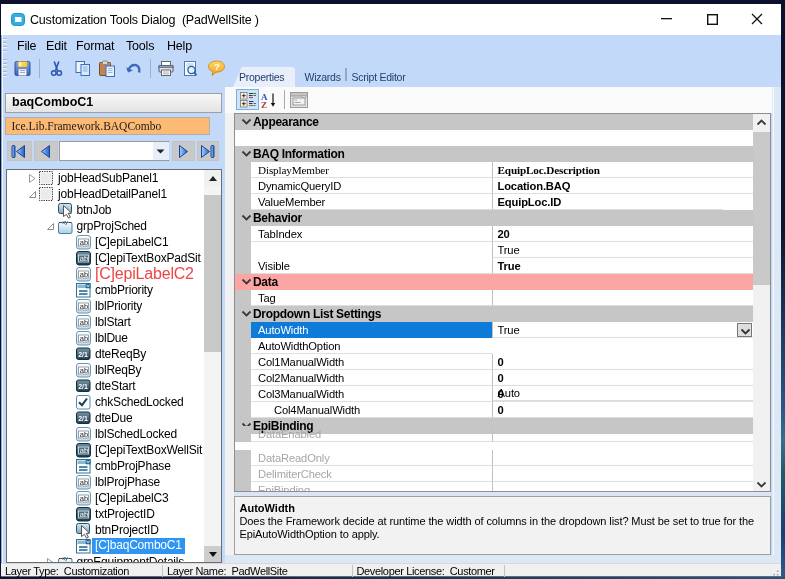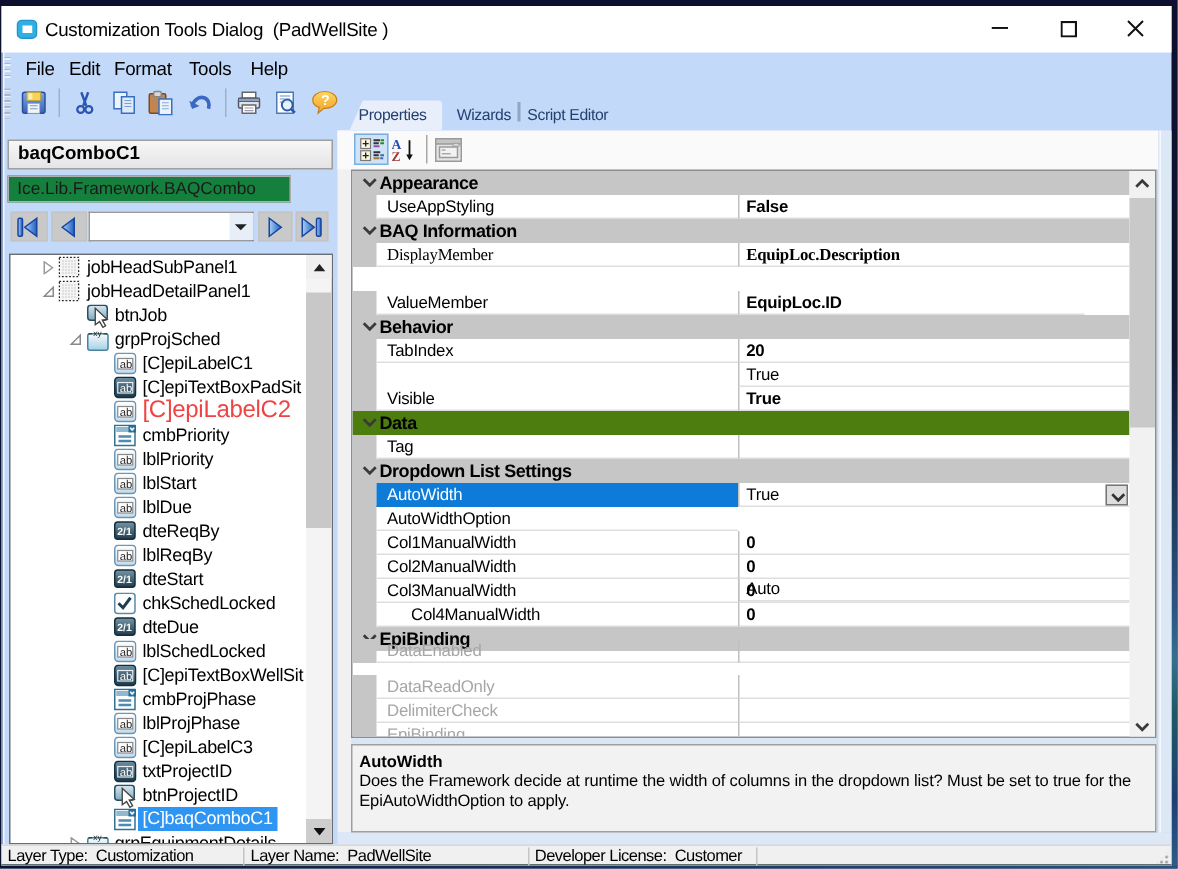--- a/index.html
+++ b/index.html
@@ -111,21 +111,21 @@
           <stop offset="1" stop-color="#f0a126"></stop>
         </linearGradient>
       </defs>
       <path d="M9.5 1 C 14 1 17.5 3.4 17.5 6.6 C 17.5 9.8 14 12.2 9.5 12.2 L9 12.2 L5 15.5 L5.8 11.6 C 3 10.7 1.5 8.8 1.5 6.6 C 1.5 3.4 5 1 9.5 1 Z" fill="url(#hg)" stroke="#c87f1a" stroke-width="0.8"></path>
       <text x="7" y="10" font-size="9.5" font-weight="bold" font-family="Liberation Sans" fill="#fff">?</text>
     </svg>
   </div>
 <div class="abs" style="left:39px;top:59px;width:1px;height:19px;background:#9fb0c8;"></div>
 <div class="abs" style="left:150px;top:59px;width:1px;height:19px;background:#9fb0c8;"></div>
 <div class="abs" style="left:5px;top:93px;width:216.5px;height:19.5px;background:linear-gradient(180deg,#f7f7f7,#e4e4e4);border:1px solid #9f9f9f;font-weight:bold;font-size:12.5px;line-height:17px;padding-left:6px;color:#000;">baqComboC1</div>
-<div class="abs" style="left:5px;top:116.5px;width:189px;height:18.5px;background:#15803d;border:1px solid #aeaeae;font-size:11.5px;line-height:16px;padding-left:5.5px;color:#1a1a1a;">Ice.Lib.Framework.BAQCombo</div>
+<div class="abs" style="left:5px;top:116.5px;width:205px;height:18.5px;background:#fdba74;border:1px solid #aeaeae;font-size:11.5px;line-height:16px;padding-left:5.5px;color:#1a1a1a;font-family:Liberation Serif, serif;">Ice.Lib.Framework.BAQCombo</div>
 <div class="abs" style="left:6.5px;top:141px;width:25.5px;height:20px;background:#c9c9c9;border:1px solid #c3c3c3;">
     <div class="abs" style="left:3.75px;top:1.5px;">
       <svg width="16" height="15" viewBox="0 0 16 15">
         <defs>
           <linearGradient id="ng" x1="0" y1="0" x2="1" y2="0">
             <stop offset="0" stop-color="#a8d0f8"></stop>
             <stop offset="1" stop-color="#2060c0"></stop>
           </linearGradient>
         </defs>
         <rect x="1" y="1.5" width="3" height="12" rx="1" fill="url(#ng)" stroke="#1545a0" stroke-width="1"></rect>
@@ -577,46 +577,46 @@
   </div>
 <div class="abs" style="left:234px;top:112.5px;width:537px;height:379.5px;border:1px solid #8e8e8e;background:#fff;overflow:hidden;">
 <div class="abs" style="left:0;top:0px;width:518px;height:16px;background:#c6c6c6;">
       <div class="abs" style="left:6px;top:4.5px;">
         <svg width="11" height="7" viewBox="0 0 11 7">
           <path d="M1.5 1.5 L5.5 5.5 L9.5 1.5" stroke="#3a3a3a" stroke-width="1.8" fill="none"></path>
         </svg>
       </div>
       <div class="abs" style="left:18px;top:2px;font-size:12px;letter-spacing:-0.3px;font-weight:bold;line-height:13px;color:#000;">Appearance</div>
     </div>
-<div class="abs" style="left:0;top:16px;width:518px;height:16px;">
-      <div class="abs" style="left:0;top:0;width:15.5px;height:16px;background:#c6c6c6;"></div>
-      <div class="abs" style="left:15.5px;top:0;width:241.5px;height:16px;border-bottom:1px solid #dedede;color:#000;">
-        <div class="abs" style="left:7.5px;top:2px;font-size:11.2px;letter-spacing:-0.15px;line-height:13px;">UseAppStyling</div>
-      </div>
-      <div class="abs" style="left:257px;top:0;width:261px;height:16px;border-left:1px solid #c0c0c0;border-bottom:1px solid #dedede;">
-        <div class="abs" style="left:4.5px;top:2px;font-size:11.2px;letter-spacing:-0.15px;line-height:13px;color:#000;font-weight:bold;">False</div>
-      </div>
-    </div>
 <div class="abs" style="left:0;top:32px;width:518px;height:16px;background:#c6c6c6;">
       <div class="abs" style="left:6px;top:4.5px;">
         <svg width="11" height="7" viewBox="0 0 11 7">
           <path d="M1.5 1.5 L5.5 5.5 L9.5 1.5" stroke="#3a3a3a" stroke-width="1.8" fill="none"></path>
         </svg>
       </div>
       <div class="abs" style="left:18px;top:2px;font-size:12px;letter-spacing:-0.3px;font-weight:bold;line-height:13px;color:#000;">BAQ Information</div>
     </div>
 <div class="abs" style="left:0;top:48px;width:604px;height:16px;font-family:Liberation Serif, serif;">
       <div class="abs" style="left:0;top:0;width:15.5px;height:16px;background:#c6c6c6;"></div>
       <div class="abs" style="left:15.5px;top:0;width:241.5px;height:16px;border-bottom:1px solid #dedede;color:#000;">
         <div class="abs" style="left:7.5px;top:2px;font-size:11.2px;letter-spacing:-0.15px;line-height:13px;">DisplayMember</div>
       </div>
       <div class="abs" style="left:257px;top:0;width:261px;height:16px;border-left:1px solid #c0c0c0;border-bottom:1px solid #dedede;">
         <div class="abs" style="left:4.5px;top:2px;font-size:11.2px;letter-spacing:-0.15px;line-height:13px;color:#000;font-weight:bold;">EquipLoc.Description</div>
       </div>
     </div>
+<div class="abs" style="left:0;top:64px;width:518px;height:16px;">
+      <div class="abs" style="left:0;top:0;width:15.5px;height:16px;background:#c6c6c6;"></div>
+      <div class="abs" style="left:15.5px;top:0;width:241.5px;height:16px;border-bottom:1px solid #dedede;color:#000;">
+        <div class="abs" style="left:7.5px;top:2px;font-size:11.2px;letter-spacing:-0.15px;line-height:13px;">DynamicQueryID</div>
+      </div>
+      <div class="abs" style="left:257px;top:0;width:261px;height:16px;border-left:1px solid #c0c0c0;border-bottom:1px solid #dedede;">
+        <div class="abs" style="left:4.5px;top:2px;font-size:11.2px;letter-spacing:-0.15px;line-height:13px;color:#000;font-weight:bold;">Location.BAQ</div>
+      </div>
+    </div>
 <div class="abs" style="left:0;top:80px;width:518px;height:16px;">
       <div class="abs" style="left:0;top:0;width:15.5px;height:16px;background:#c6c6c6;"></div>
       <div class="abs" style="left:15.5px;top:0;width:241.5px;height:16px;border-bottom:1px solid #dedede;color:#000;">
         <div class="abs" style="left:7.5px;top:2px;font-size:11.2px;letter-spacing:-0.15px;line-height:13px;">ValueMember</div>
       </div>
       <div class="abs" style="left:257px;top:0;width:231px;height:16px;border-left:1px solid #c0c0c0;border-bottom:1px solid #dedede;">
         <div class="abs" style="left:4.5px;top:2px;font-size:11.2px;letter-spacing:-0.15px;line-height:13px;color:#000;font-weight:bold;">EquipLoc.ID</div>
       </div>
     </div>
 <div class="abs" style="left:0;top:96px;width:518px;height:16px;background:#c6c6c6;">
@@ -644,21 +644,21 @@
     </div>
 <div class="abs" style="left:0;top:144px;width:518px;height:16px;">
       <div class="abs" style="left:0;top:0;width:15.5px;height:16px;background:#c6c6c6;"></div>
       <div class="abs" style="left:15.5px;top:0;width:241.5px;height:16px;border-bottom:1px solid #dedede;color:#000;">
         <div class="abs" style="left:7.5px;top:2px;font-size:11.2px;letter-spacing:-0.15px;line-height:13px;">Visible</div>
       </div>
       <div class="abs" style="left:257px;top:0;width:261px;height:16px;border-left:1px solid #c0c0c0;border-bottom:1px solid #dedede;">
         <div class="abs" style="left:4.5px;top:2px;font-size:11.2px;letter-spacing:-0.15px;line-height:13px;color:#000;font-weight:bold;">True</div>
       </div>
     </div>
-<div class="abs" style="left:0;top:160px;width:518px;height:16px;background:#4d7c0f;">
+<div class="abs" style="left:0;top:160px;width:518px;height:16px;background:#fca5a5;">
       <div class="abs" style="left:6px;top:4.5px;">
         <svg width="11" height="7" viewBox="0 0 11 7">
           <path d="M1.5 1.5 L5.5 5.5 L9.5 1.5" stroke="#3a3a3a" stroke-width="1.8" fill="none"></path>
         </svg>
       </div>
       <div class="abs" style="left:18px;top:2px;font-size:12px;letter-spacing:-0.3px;font-weight:bold;line-height:13px;color:#000;">Data</div>
     </div>
 <div class="abs" style="left:0;top:176px;width:518px;height:16px;">
       <div class="abs" style="left:0;top:0;width:15.5px;height:16px;background:#c6c6c6;"></div>
       <div class="abs" style="left:15.5px;top:0;width:241.5px;height:16px;border-bottom:1px solid #dedede;color:#000;">

